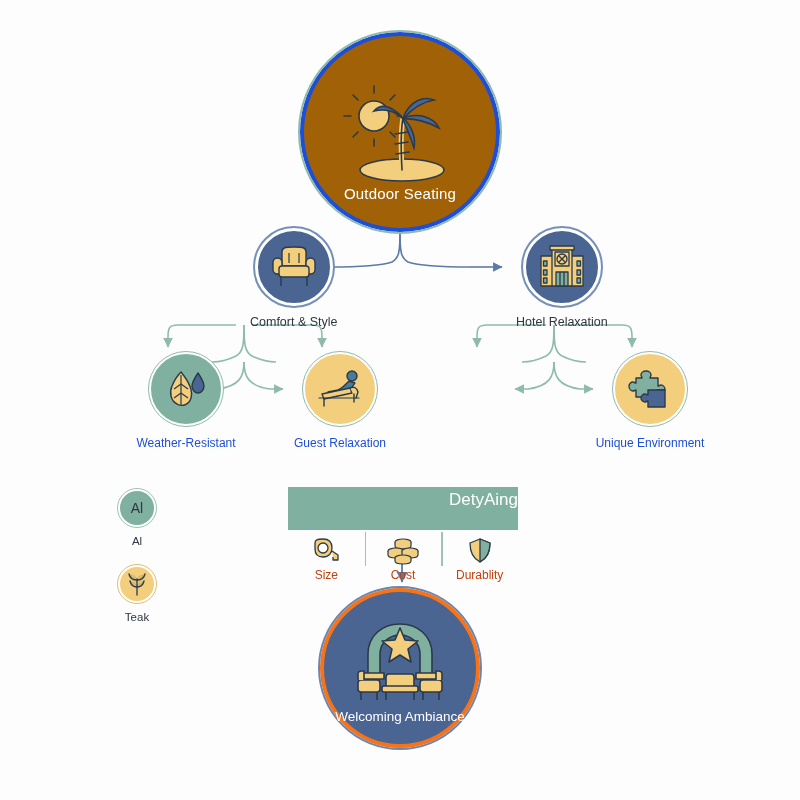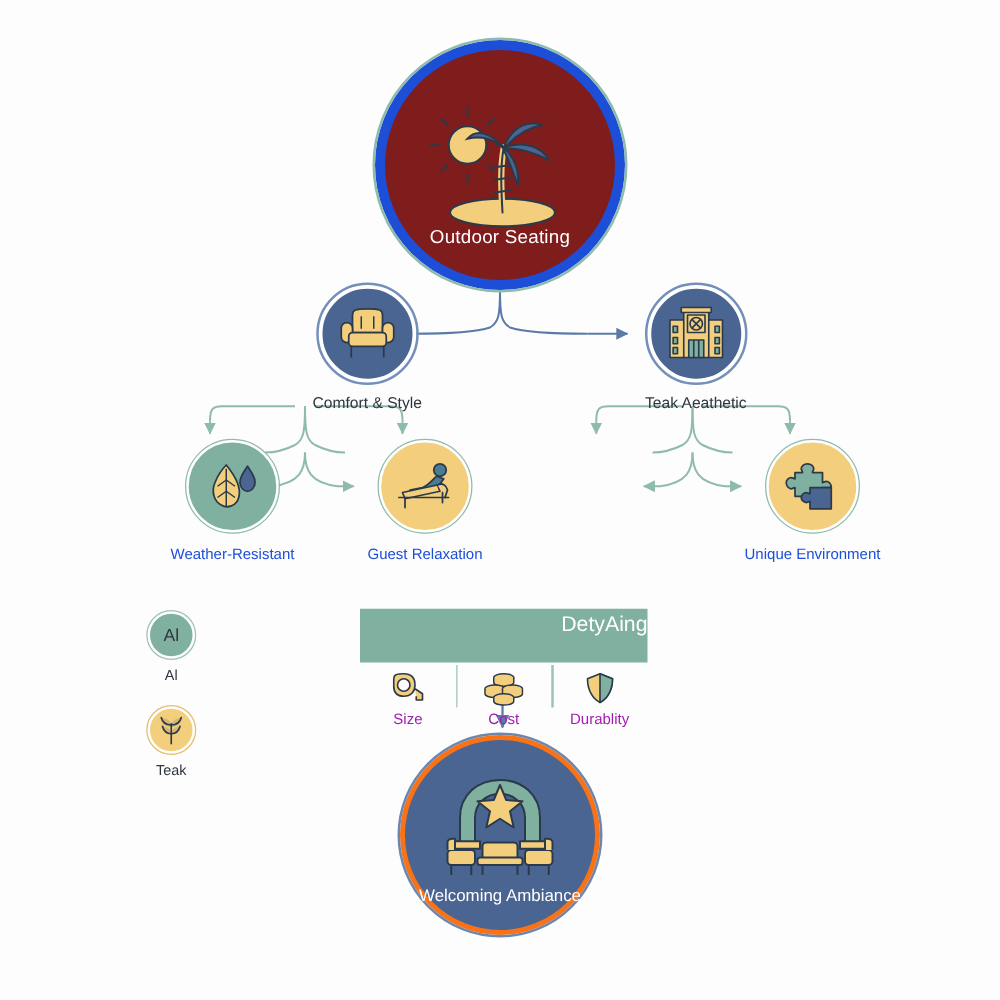--- a/index.html
+++ b/index.html
@@ -36,22 +36,22 @@
     justify-content: center;
     position: relative;
     box-sizing: border-box;
   }
   .disc svg { display: block; }
 
   
   .node-root { left: 300px; top: 32px; }
   .node-root .disc {
     width: 200px; height: 200px;
-    background: #7f1d1d;
-    border: 8px solid #1d4ed8;
+    background: #a16207;
+    border: 4px solid #1d4ed8;
     outline: 2px solid #8ebbab;
     box-shadow: 0 0 0 0 rgba(0,0,0,0);
   }
   .node-root .inner-label {
     position: absolute;
     bottom: 26px;
     left: 0; right: 0;
     text-align: center;
     color: #ffffff;
     font-size: 15px;
@@ -167,21 +167,21 @@
   .spec-col + .spec-col::before {
     content: "";
     position: absolute;
     left: 0; top: 2px;
     width: 1.5px; height: 34px;
     background: #9cc3b5;
   }
   .spec-col .caption {
     margin-top: 3px;
     font-size: 12px;
-    color: #a21caf;
+    color: #c2410c;
   }
 </style>
 </head>
 <body>
 
 <div id="canvas">
 
   <svg id="edges" viewBox="0 0 800 800">
     <defs>
       <marker id="arrowBlue" markerWidth="7" markerHeight="7" refX="5.6" refY="3" orient="auto">
@@ -284,21 +284,21 @@
           <path d="M22,28 L22,42 M26,28 L26,42" fill="none"></path>
           <rect x="5.5" y="17" width="3.5" height="5" fill="#7fb0a0"></rect>
           <rect x="5.5" y="26" width="3.5" height="5" fill="#7fb0a0"></rect>
           <rect x="5.5" y="34" width="3.5" height="5" fill="#7fb0a0"></rect>
           <rect x="39" y="17" width="3.5" height="5" fill="#7fb0a0"></rect>
           <rect x="39" y="26" width="3.5" height="5" fill="#7fb0a0"></rect>
           <rect x="39" y="34" width="3.5" height="5" fill="#7fb0a0"></rect>
         </g>
       </svg>
     </div>
-    <div class="caption">Teak Aeathetic</div>
+    <div class="caption">Hotel Relaxation</div>
   </div>
 
   <div class="node node-leaf leaf-teal node-weather">
     <div class="disc">
       <svg width="44" height="44" viewBox="0 0 44 44">
         <g stroke="#2b3a4a" stroke-width="1.4" stroke-linejoin="round">
           <path d="M17,5 C26,16 29,24 27,31 C25,38 18,40 13,37 C7,34 5,26 8,19 C10,14 13,9 17,5 Z" fill="#f3ce7c"></path>
           <path d="M17,8 L17,38" fill="none" stroke-width="1.2"></path>
           <path d="M17,17 L10,22 M17,17 L24,22 M17,26 L10,31 M17,26 L24,31" fill="none" stroke-width="1.2"></path>
           <path d="M34,6 C38,12 40,15 40,19 C40,23 37,26 34,26 C31,26 28,23 28,19 C28,15 30,12 34,6 Z" fill="#4a6592"></path>

